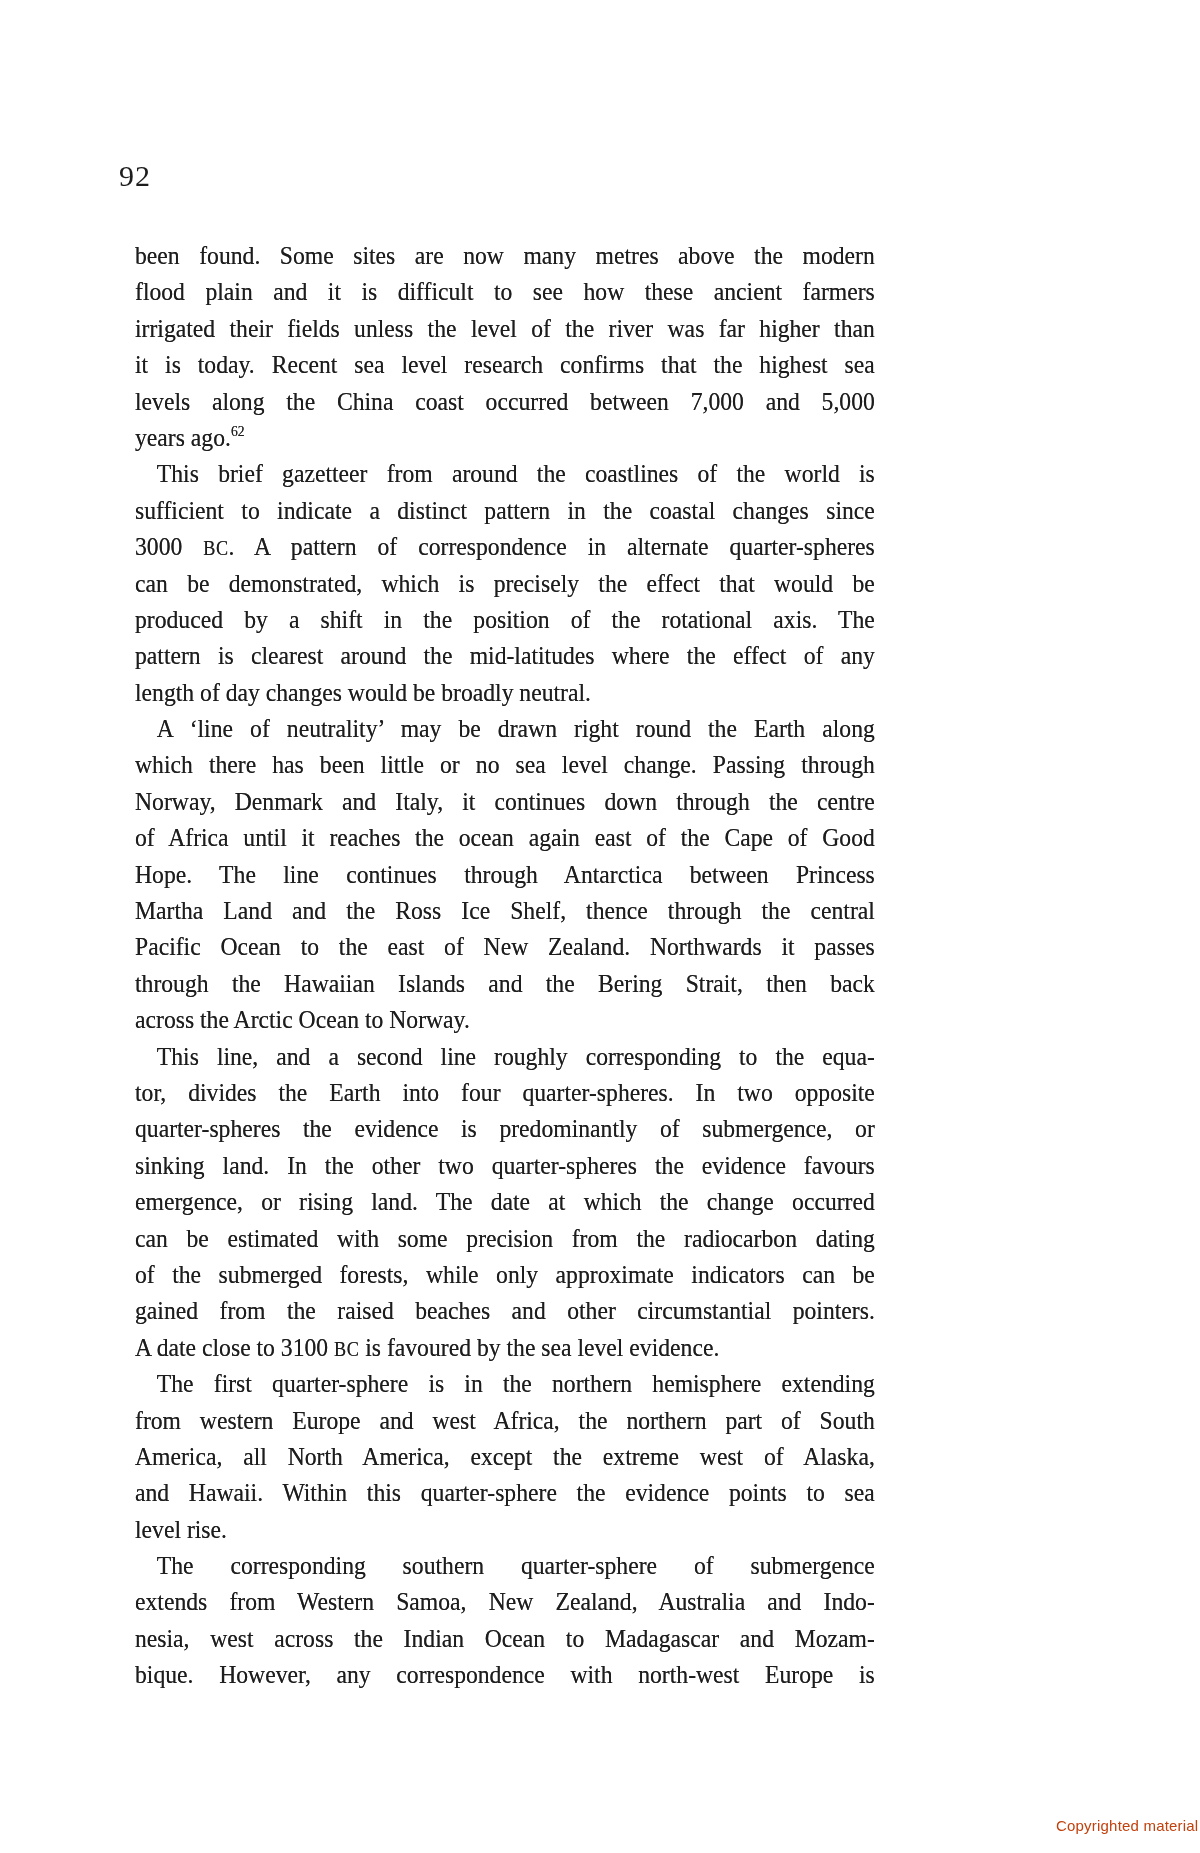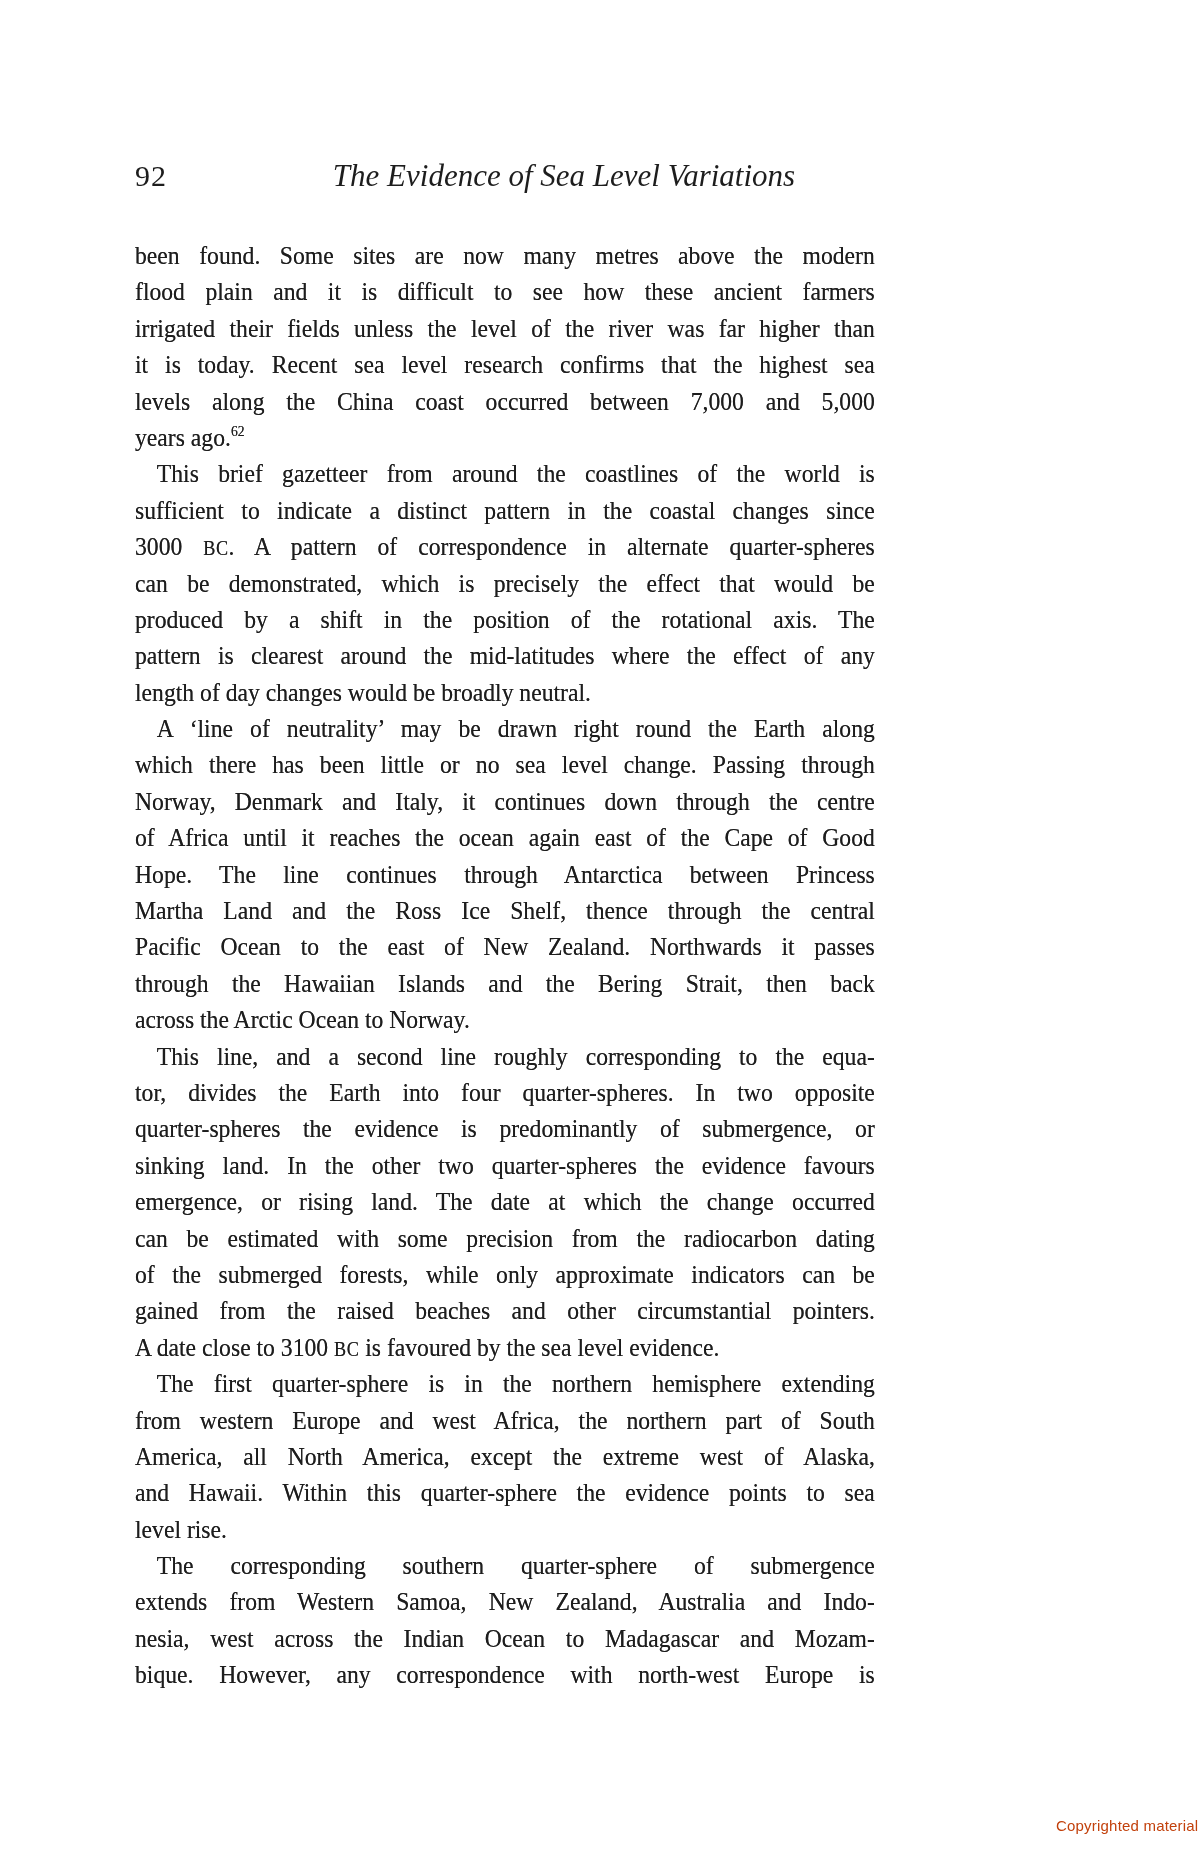--- a/index.html
+++ b/index.html
@@ -7,21 +7,21 @@
     position: relative;
     width: 1200px;
     height: 1853px;
     background: #ffffff;
     overflow: hidden;
     font-family: "Liberation Serif", "DejaVu Serif", serif;
     color: #1d1d1d;
   }
   .header {
     position: absolute;
-    left: 135px;
+    left: 119px;
     top: 156px;
     width: 760px;
     height: 40px;
     font-family: Liberation Serif, serif;
   }
   .pageno {
     position: absolute;
     left: 0;
     top: 0;
     font-size: 30px;
@@ -78,21 +78,20 @@
     color: #c2410c;
     white-space: nowrap;
   }
 </style>
 </head>
 <body>
 
 <div class="page">
   <div class="header">
     <div class="pageno">92</div>
-    <div class="title">The Evidence of Sea Level Variations</div>
   </div>
   <div class="bodytext">
       <div>
         <div class="line just">been found. Some sites are now many metres above the modern</div>
         <div class="line just">flood plain and it is difficult to see how these ancient farmers</div>
         <div class="line just">irrigated their fields unless the level of the river was far higher than</div>
         <div class="line just">it is today. Recent sea level research confirms that the highest sea</div>
         <div class="line just">levels along the China coast occurred between 7,000 and 5,000</div>
         <div class="line">years ago.<span class="sup">62</span></div>
       </div>

